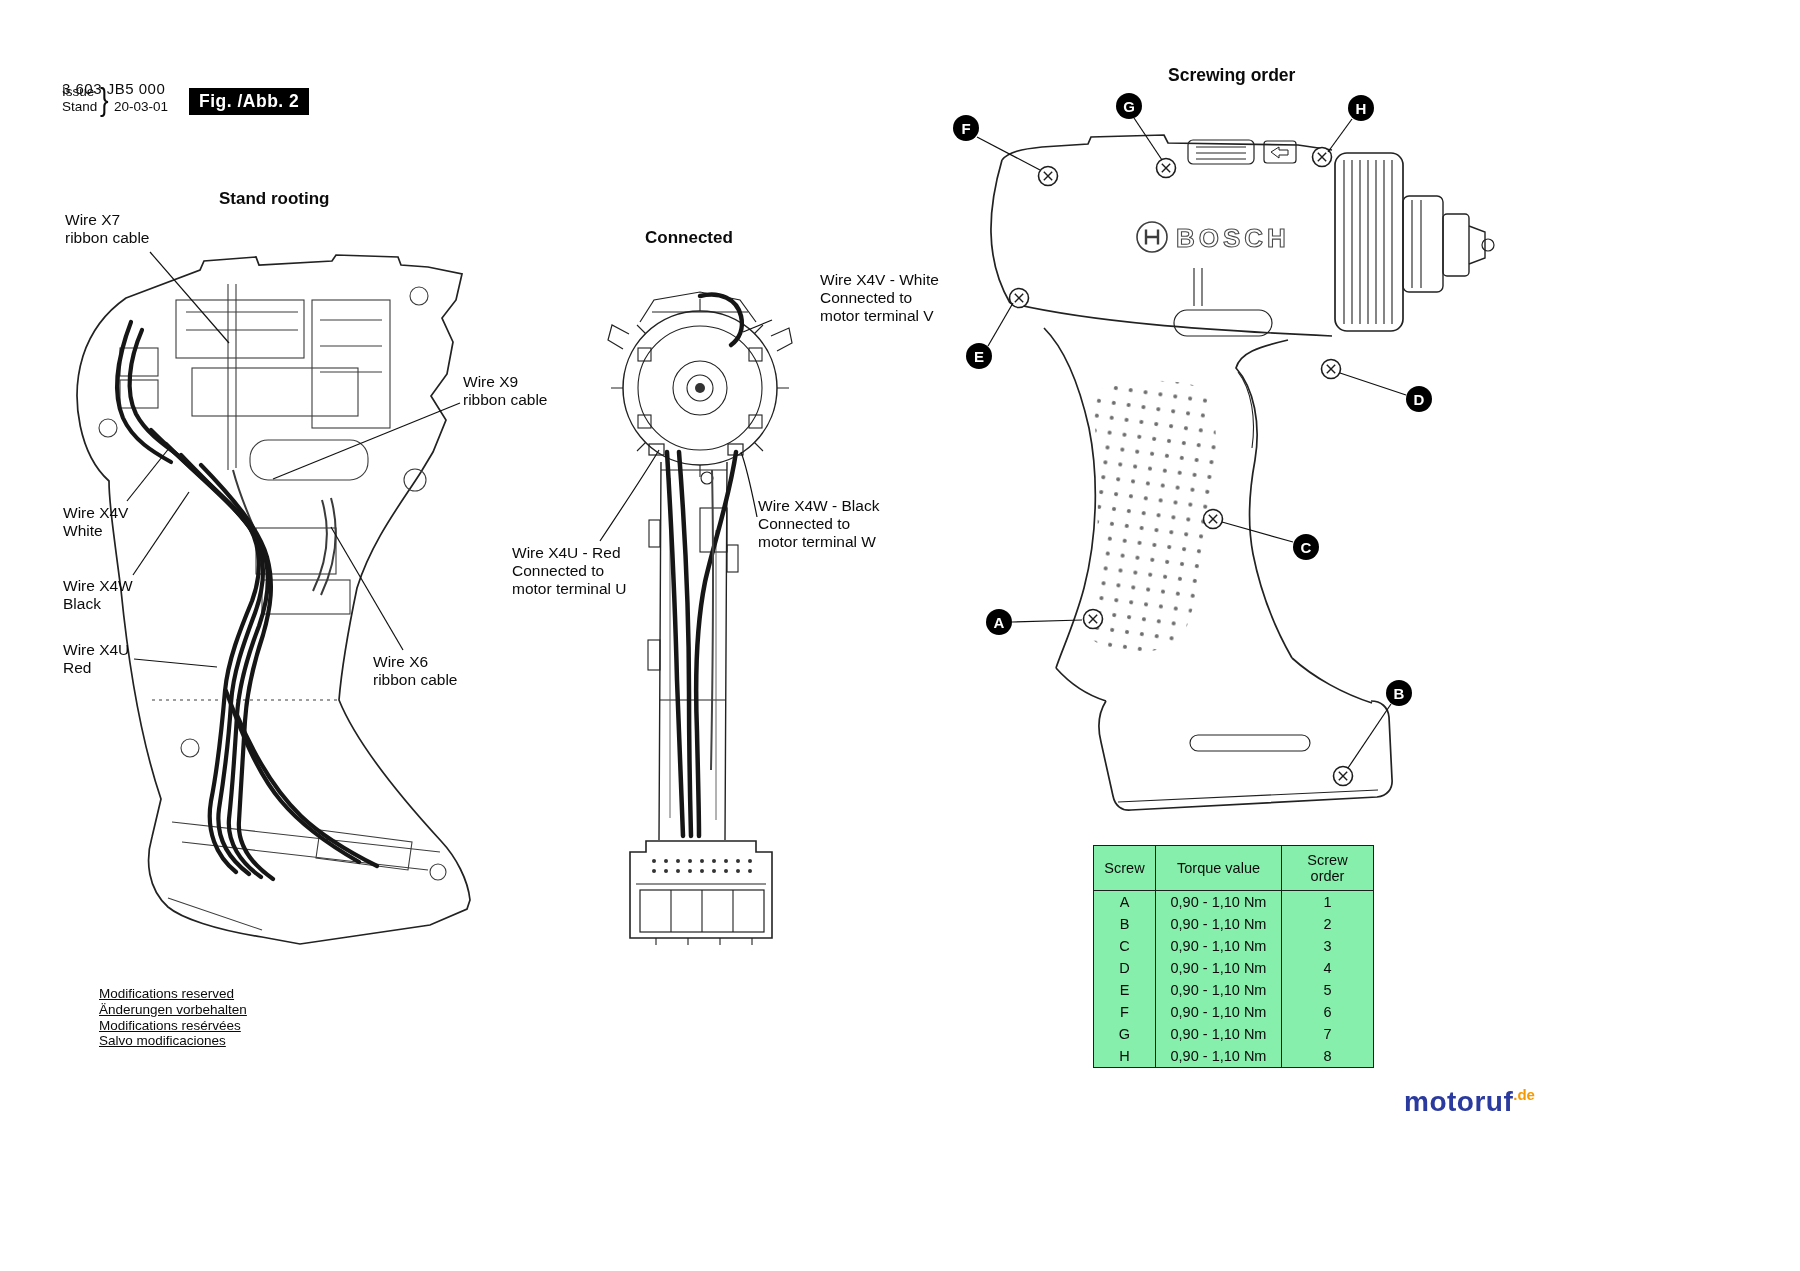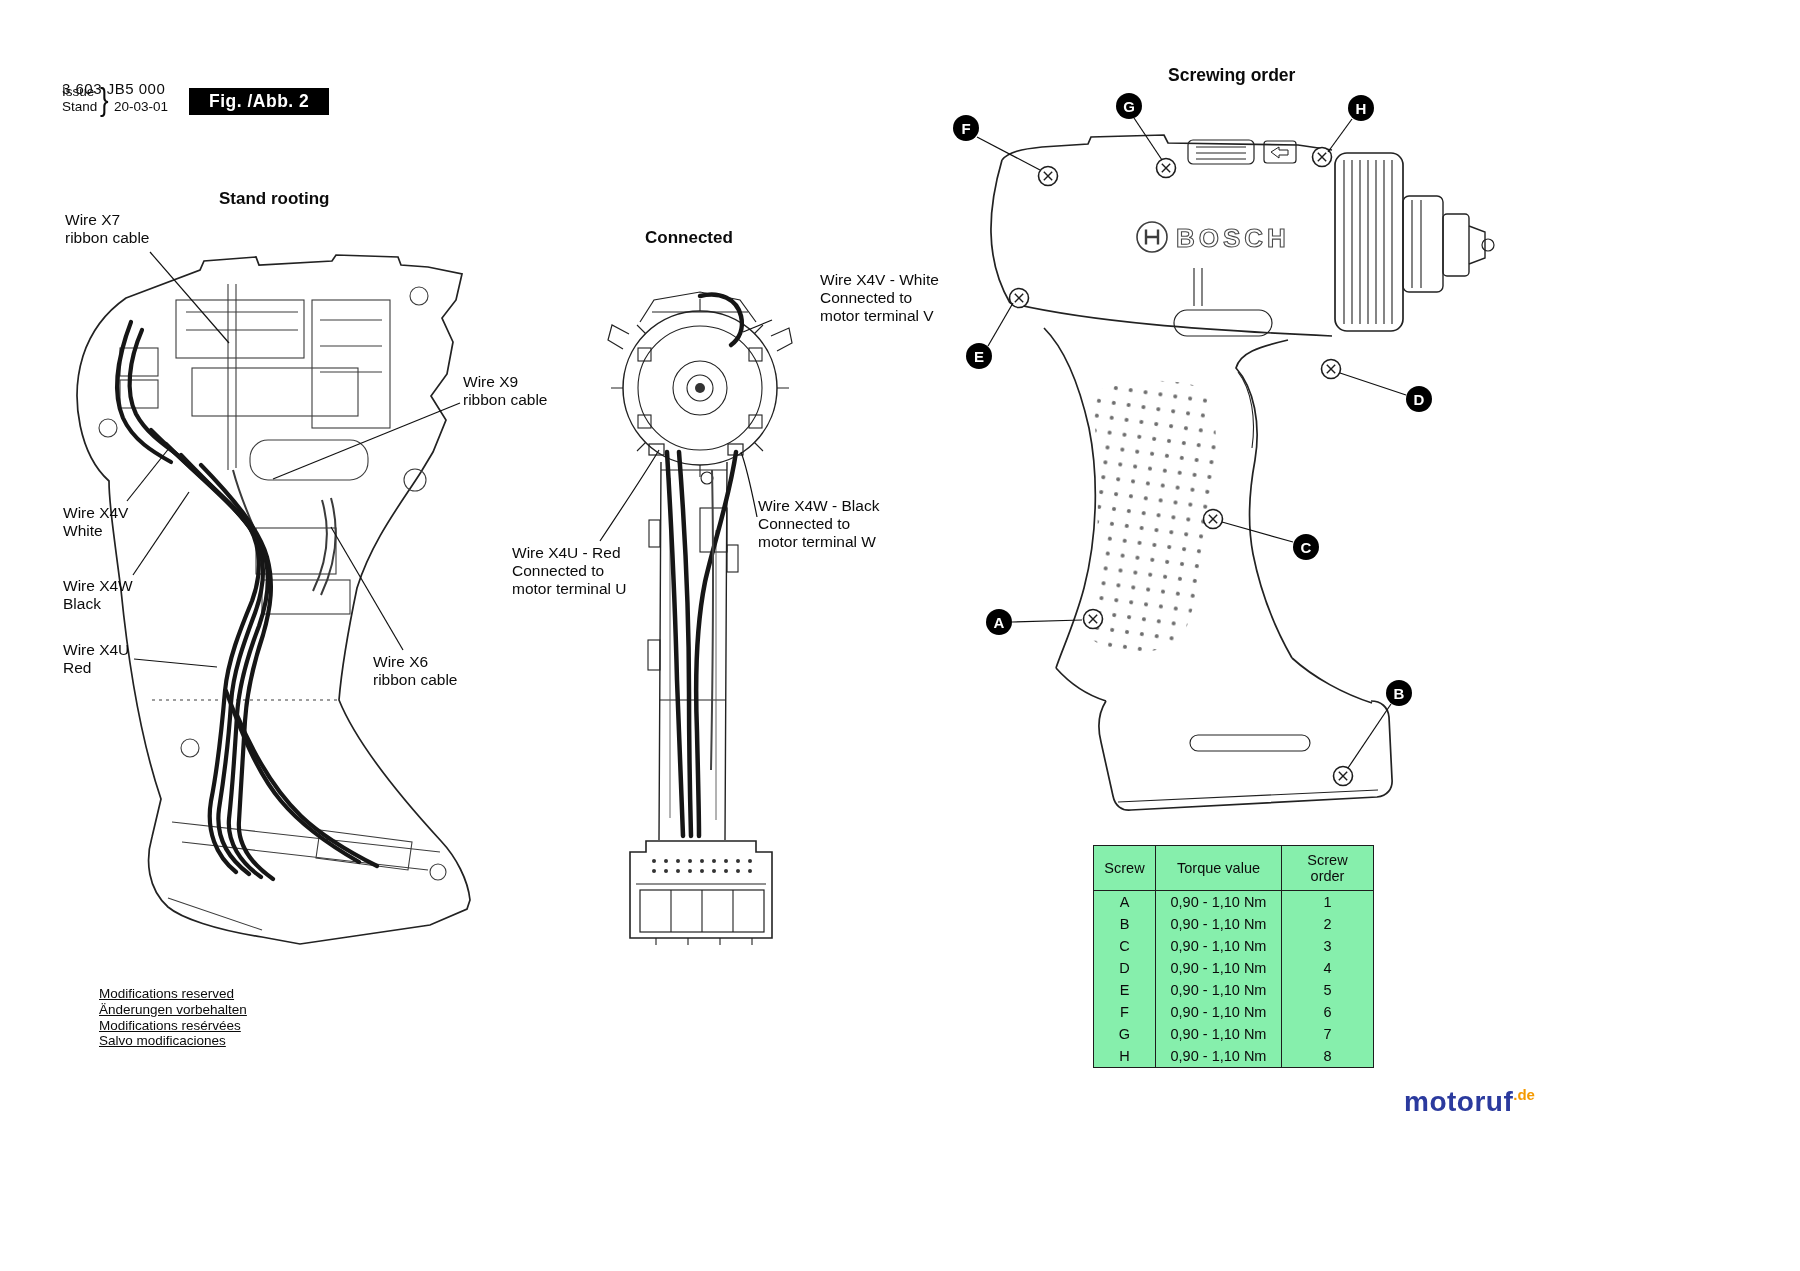--- a/index.html
+++ b/index.html
@@ -3,21 +3,21 @@
 <meta charset="utf-8">
 <style>
   * { margin:0; padding:0; box-sizing:border-box; }
   html,body { background:#ffffff; }
   body { font-family:"Liberation Sans","DejaVu Sans",sans-serif; color:#0b0b0b; }
   #page { position:relative; width:1800px; height:1271px; background:#ffffff; overflow:hidden; }
   #art { position:absolute; left:0; top:0; z-index:1; }
   .abs { position:absolute; z-index:3; }
   .label { font-size:15.5px; line-height:18px; white-space:pre-line; color:#0b0b0b; }
   .title { font-weight:bold; font-size:17px; color:#0b0b0b; }
-  .fig-badge { background:#000; color:#fff; font-weight:bold; font-size:17.5px; padding:3px 20px; letter-spacing:0.5px; }
+  .fig-badge { background:#000; color:#fff; font-weight:bold; font-size:17.5px; padding:3px 10px; letter-spacing:0.5px; }
   .part-number { font-size:15px; letter-spacing:0.5px; }
   .issue-stand { display:flex; align-items:flex-end; gap:2px; }
   .issue-col { font-size:13.5px; line-height:15px; }
   .brace { font-size:32px; font-weight:300; line-height:30px; transform:scaleX(0.8); }
   .date { font-size:13.5px; padding-left:2px; }
   .callout { position:absolute; z-index:4; width:26px; height:26px; border-radius:50%; background:#000;
              color:#fff; font-weight:bold; font-size:15px; display:flex; align-items:center; justify-content:center; }
   .note { font-size:13.5px; line-height:15.8px; }
   table.torque { border-collapse:collapse; border:1.6px solid #1d1d1d; background:#86efac; font-size:14.5px; }
   table.torque th, table.torque td { border-left:1.3px solid #1d1d1d; border-right:1.3px solid #1d1d1d;

